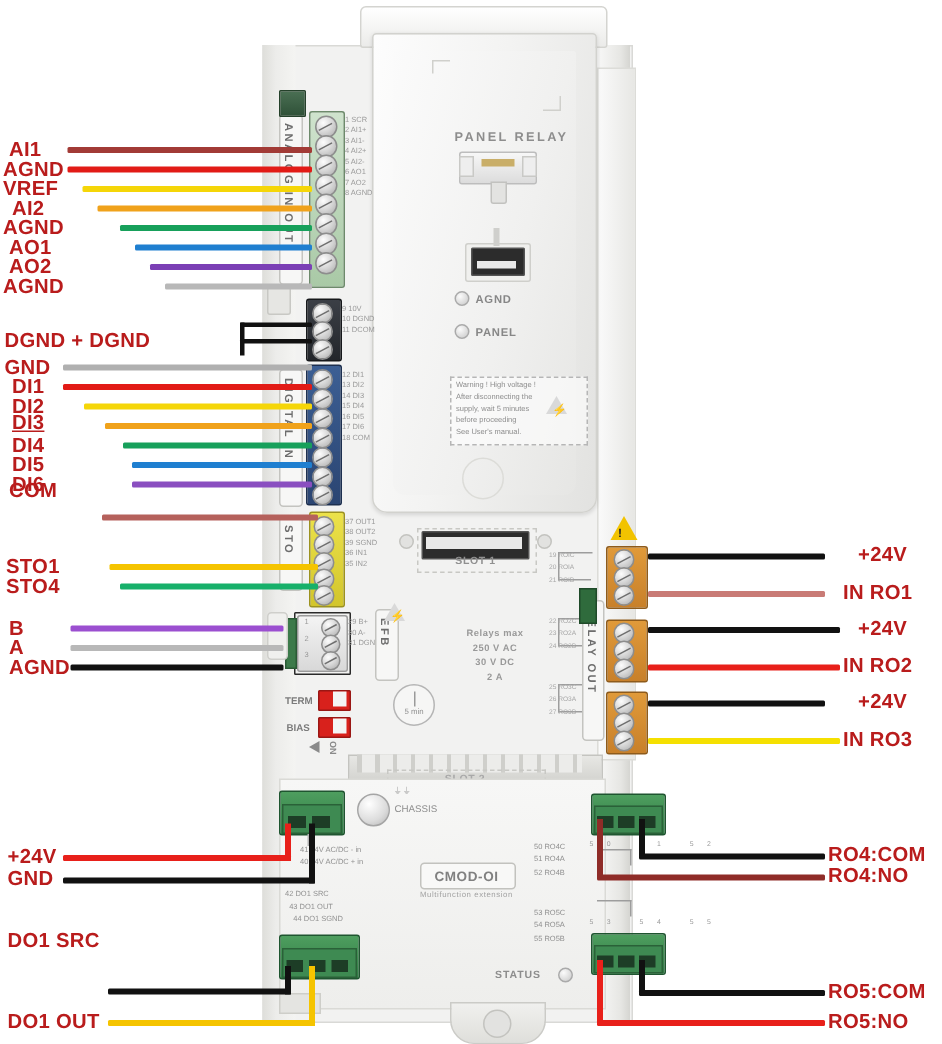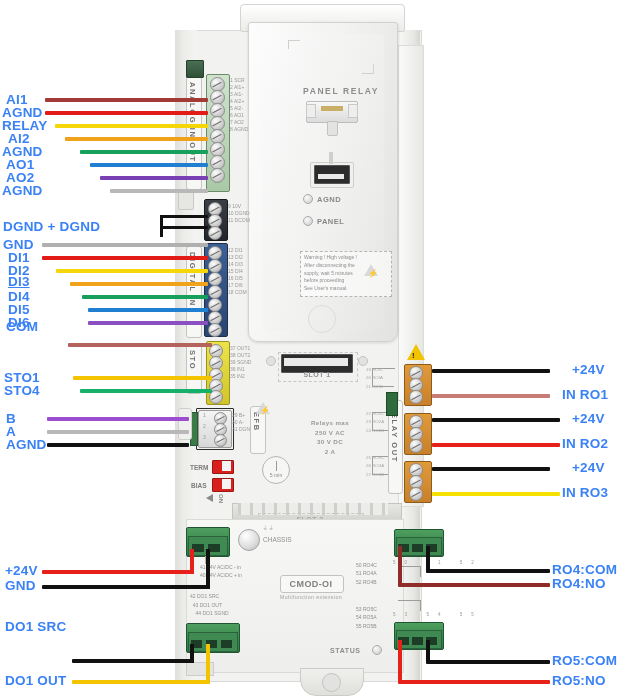--- a/index.html
+++ b/index.html
@@ -4,21 +4,21 @@
 <style>
   html,body{margin:0;padding:0;background:#ffffff;}
   body{width:628px;height:696px;position:relative;overflow:hidden;
        font-family:"Liberation Sans", sans-serif;}
   #stage{position:absolute;left:0;top:0;width:628px;height:696px;}
 
   
   .wire{position:absolute;height:4px;border-radius:1px;}
 
   
-  .lbl{position:absolute;font-size:13.5px;font-weight:bold;color:#3b82f6;
+  .lbl{position:absolute;font-size:13.5px;font-weight:bold;color:#b91c1c;
        white-space:nowrap;letter-spacing:.2px;line-height:1;}
 
   
   .body-main{position:absolute;background:#f2f2f1;border:1px solid #d9d9d6;}
   .shadeL{position:absolute;background:linear-gradient(90deg,#dededa 0%,#ececea 40%,#f4f4f2 100%);}
   .shadeR{position:absolute;background:linear-gradient(90deg,#f6f6f5 0%,#e6e6e3 70%,#d5d5d1 100%);}
 
   .cover{position:absolute;background:linear-gradient(100deg,#fdfdfd 0%,#f3f3f2 45%,#e2e2e0 100%);
          border:1px solid #d2d2ce;border-radius:3px 3px 10px 10px;
          box-shadow:0 1px 3px rgba(0,0,0,.12);}
@@ -420,21 +420,21 @@
   <div style="position:absolute;left:398px;top:546px;width:4px;height:40px;background:#8f2c28;"></div>
   <div class="wire" style="left:398px;top:583px;width:152px;background:#8f2c28;"></div>
 
   <div style="position:absolute;left:426px;top:640px;width:4px;height:23px;background:#111111;"></div>
   <div class="wire" style="left:426px;top:660px;width:124px;background:#111111;"></div>
   <div style="position:absolute;left:398px;top:640px;width:4px;height:42px;background:#e8201a;"></div>
   <div class="wire" style="left:398px;top:680px;width:152px;background:#e8201a;"></div>
 
   <div class="lbl" style="left:6px;top:93px;">AI1</div>
   <div class="lbl" style="left:2px;top:106px;">AGND</div>
-  <div class="lbl" style="left:2px;top:119px;">RELAY</div>
+  <div class="lbl" style="left:2px;top:119px;">VREF</div>
   <div class="lbl" style="left:8px;top:132px;">AI2</div>
   <div class="lbl" style="left:2px;top:145px;">AGND</div>
   <div class="lbl" style="left:6px;top:158px;">AO1</div>
   <div class="lbl" style="left:6px;top:171px;">AO2</div>
   <div class="lbl" style="left:2px;top:184px;">AGND</div>
 
   <div class="lbl" style="left:3px;top:220px;">DGND + DGND</div>
   <div class="lbl" style="left:3px;top:238px;">GND</div>
   <div class="lbl" style="left:8px;top:251px;">DI1</div>
   <div class="lbl" style="left:8px;top:264px;">DI2</div>

